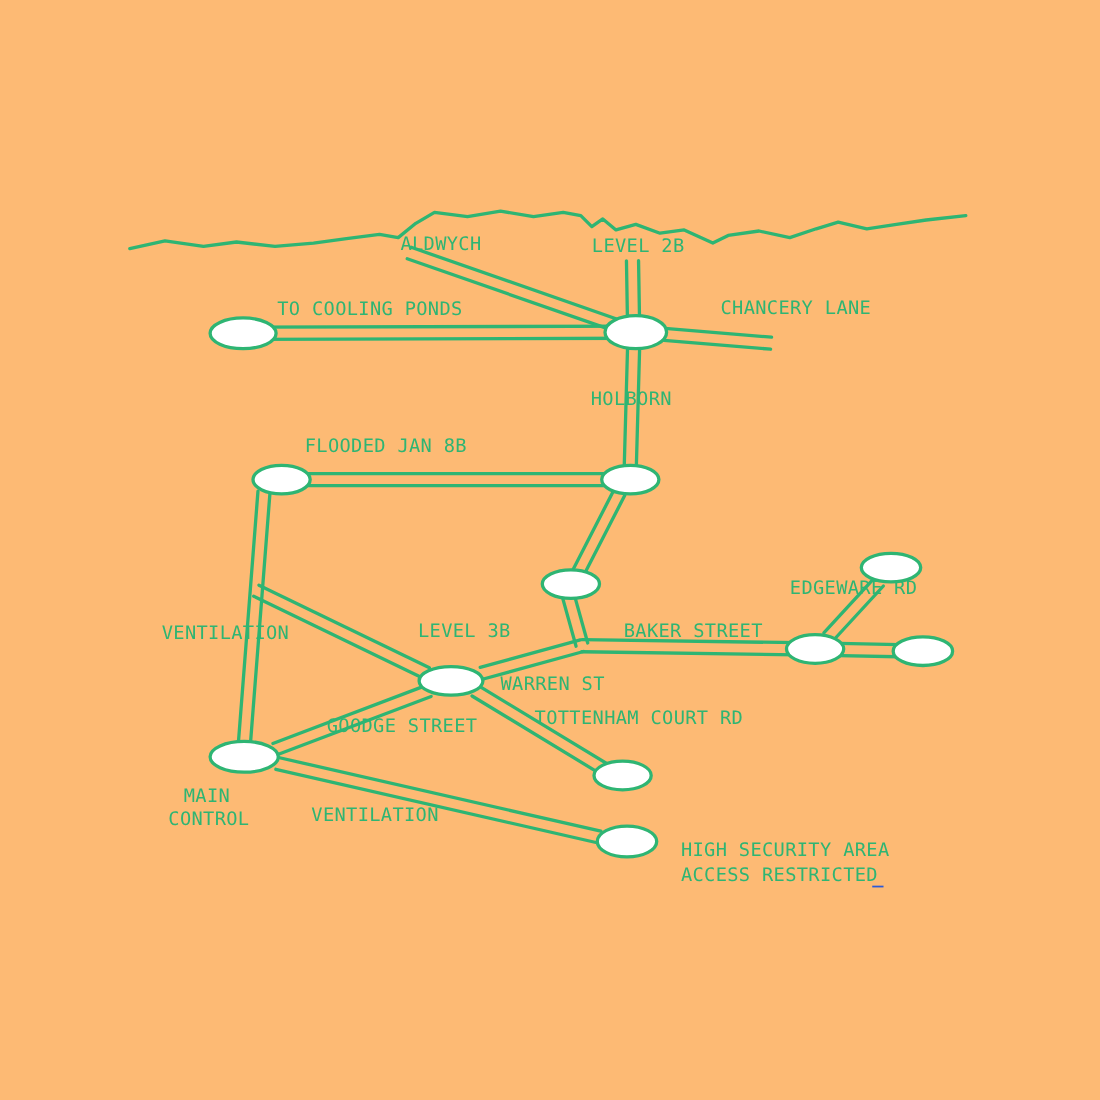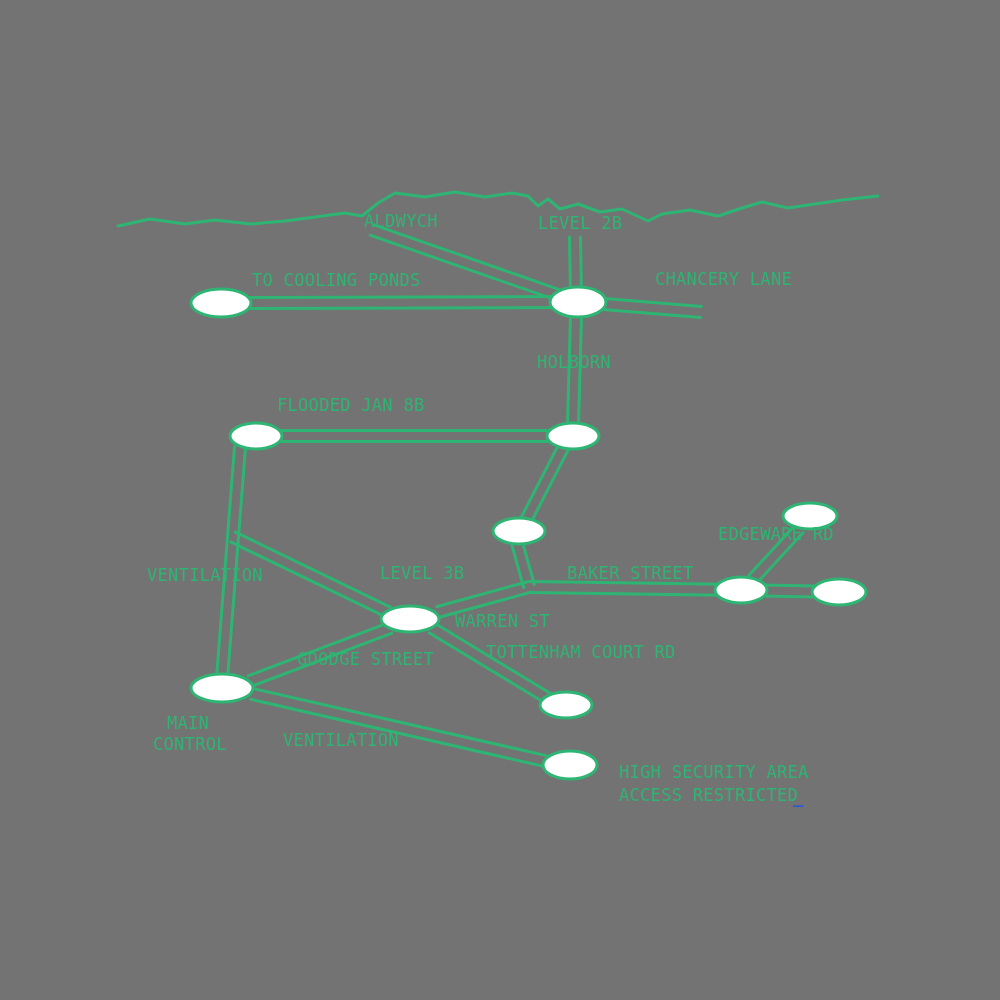--- a/index.html
+++ b/index.html
@@ -1,16 +1,16 @@
 <!DOCTYPE html>
 <html><head>
 <meta charset="utf-8">
 <style>
   html,body{margin:0;padding:0;background:#ffffff;}
-  #stage{position:relative;width:1000px;height:1000px;background:#737373;overflow:hidden;}
+  #stage{position:relative;width:1000px;height:1000px;background:#fdba74;overflow:hidden;}
   svg{position:absolute;left:0;top:0;}
   svg text{font-family:"DejaVu Sans Mono", monospace;letter-spacing:0.3px;}
   .cursor{animation:blink 1.1s steps(1) infinite;}
   @keyframes blink{0%,55%{opacity:1;}56%,100%{opacity:0;}}
 </style>
 </head>
 <body>
 
 <div id="stage">
   <svg id="map-svg" width="1000" height="1000" viewBox="0 0 1000 1000">

